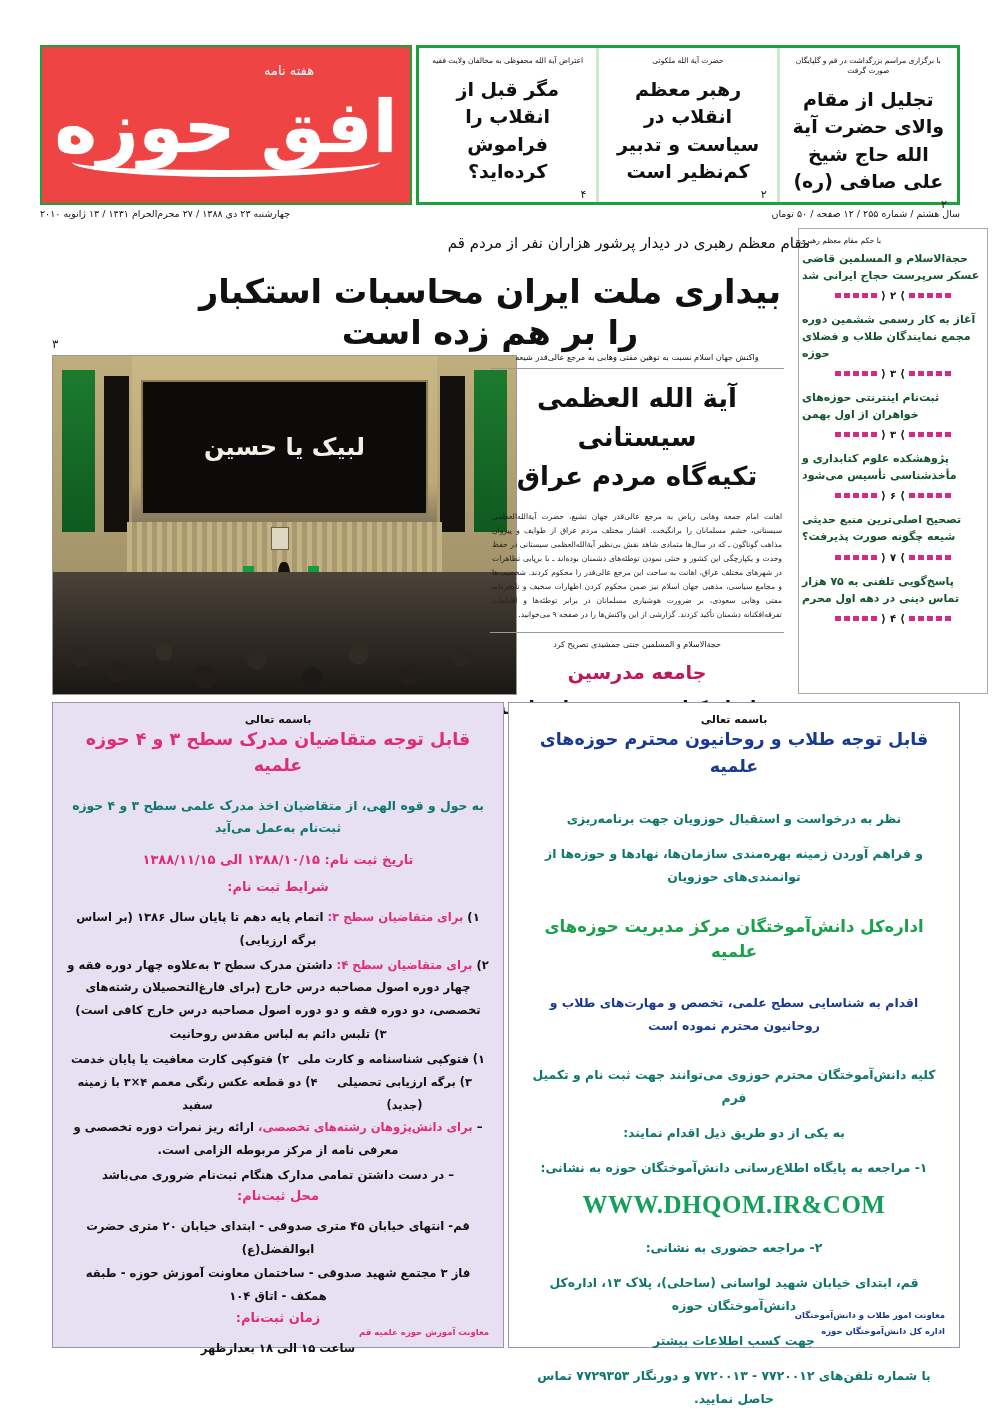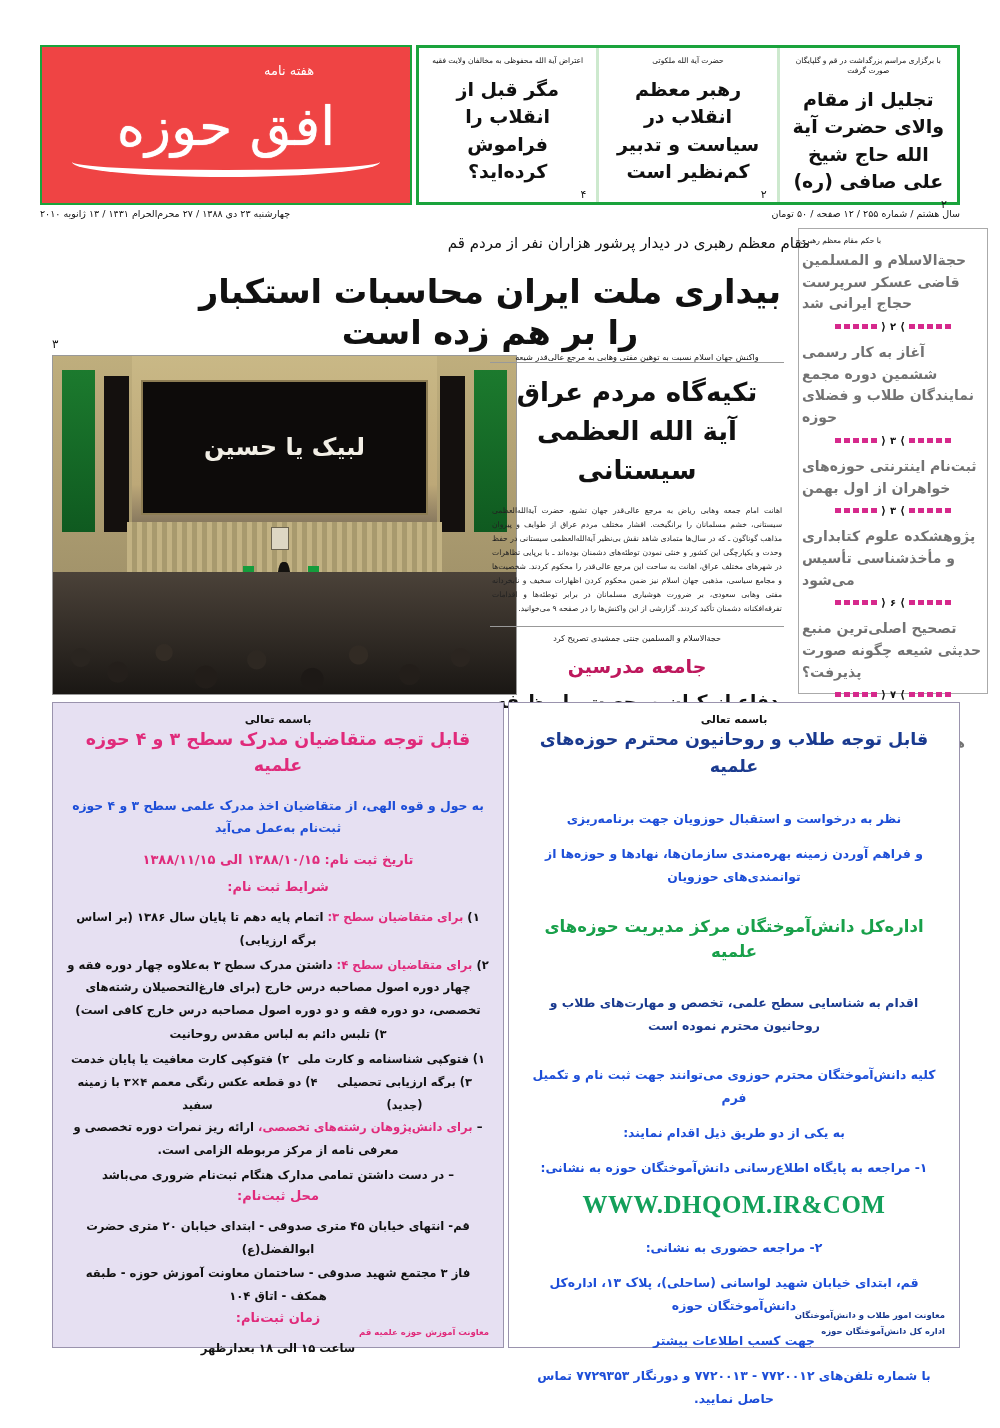--- a/index.html
+++ b/index.html
@@ -26,21 +26,21 @@
     align-items: center; justify-content: center;
     border: 2px solid #1aa33c;
     text-align: center;
   }
   .logo-weekly {
     color: #fff; font-size: 13px; letter-spacing: 2px;
     position: absolute; top: 16px; right: 96px;
     font-family: "DejaVu Sans", sans-serif;
   }
   .logo-main {
-    color: #fff; font-size: 54px; font-weight: normal;
+    color: #fff; font-size: 72px; font-weight: bold;
     line-height: 1; margin-top: 4px;
     font-family: "DejaVu Sans", sans-serif;
     text-shadow: 0 0 1px #fff;
   }
   .logo-swash {
     position: absolute; bottom: 26px; left: 30px; right: 30px;
     height: 18px;
     border-bottom: 7px solid #ffffff;
     border-radius: 0 0 60% 60% / 0 0 100% 100%;
   }
@@ -87,21 +87,21 @@
   .sidebar {
     position: absolute; right: 12px; top: 228px;
     width: 190px; height: 466px;
     border: 1px solid #aaa;
     background: #fff; padding: 7px 1px;
     text-align: left;
   }
   .sb-kicker { font-size: 7.5px; color: #111; margin-bottom: 5px; }
   .sb-item { margin-bottom: 2px; }
   .sb-title {
-    font-size: 14px; font-weight: bold; color: #737373;
+    font-size: 11px; font-weight: bold; color: #14532d;
     line-height: 1.55; padding: 0 2px;
   }
   .sb-page {
     font-size: 10px; color: #111; font-weight: bold;
     margin: 5px 0 9px 0; display: flex;
     align-items: center; justify-content: center; gap: 4px;
   }
   .dashes {
     display: inline-block; width: 42px; height: 5px;
     background: repeating-linear-gradient(to right, #d6298c 0 6px, transparent 6px 9px);
@@ -194,21 +194,21 @@
   }
 
   
   .article-col {
     position: absolute; right: 210px; top: 352px;
     width: 300px; height: 343px;
     padding-right: 6px;
   }
   .art-kicker {
     font-size: 8.2px; color: #111; text-align:center;
-    border-bottom: 1px solid #999; margin-bottom: 10px;
+    border-bottom: 1px solid #999; padding-bottom: 6px; margin-bottom: 10px;
   }
   .art-title {
     font-size: 26px; font-weight: bold; color: #111;
     text-align: center; line-height: 1.5; margin-bottom: 14px;
   }
   .art-body {
     font-size: 7.6px; color: #222; line-height: 1.85;
     text-align: justify; padding: 0 2px;
   }
   .art-divider { border-top: 1px solid #999; margin: 10px 0 7px; }
@@ -244,21 +244,21 @@
   }
   .ann-head-blue {
     font-size: 17.5px; font-weight: bold; color: #1a3a8f;
     line-height: 1.55; margin-bottom: 28px;
   }
   .ann-head-green {
     font-size: 16.5px; font-weight: bold; color: #18a04a;
     line-height: 1.5; margin: 26px 0 26px 0;
   }
   .ann-line {
-    font-size: 12.4px; font-weight: bold; color: #1d4ed8;
+    font-size: 12.4px; font-weight: bold; color: #0f766e;
     line-height: 1.85; margin-bottom: 12px;
   }
   .ann-line-blue {
     font-size: 12.4px; font-weight: bold; color: #1a3a8f;
     line-height: 1.9; margin-bottom: 26px;
   }
   .ann-sub-pink {
     font-size: 13px; font-weight: bold; color: #e02b7b;
     margin-bottom: 12px;
   }
@@ -420,22 +420,22 @@
       <div class="ph-flagR"></div>
       <div class="ph-speaker"></div>
       <div class="ph-row"></div>
       <div class="ph-crowd"></div>
     </div>
   </div>
 
   <div class="article-col">
     <div class="art-kicker">واکنش جهان اسلام نسبت به توهین مفتی وهابی به مرجع عالی‌قدر شیعه</div>
     <div class="art-title">
+      <div>آیة الله العظمی سیستانی</div>
       <div>تکیه‌گاه مردم عراق</div>
-      <div>آیة الله العظمی سیستانی</div>
     </div>
     <div class="art-body">اهانت امام جمعه وهابی ریاض به مرجع عالی‌قدر جهان تشیع، حضرت آیة‌الله‌العظمی سیستانی، خشم مسلمانان را برانگیخت. اقشار مختلف مردم عراق از طوایف و پیروان مذاهب گوناگون ـ که در سال‌ها متمادی شاهد نقش بی‌نظیر آیة‌الله‌العظمی سیستانی در حفظ وحدت و یکپارچگی این کشور و خنثی نمودن توطئه‌های دشمنان بوده‌اند ـ با برپایی تظاهرات در شهرهای مختلف عراق، اهانت به ساحت این مرجع عالی‌قدر را محکوم کردند. شخصیت‌ها و مجامع سیاسی، مذهبی جهان اسلام نیز ضمن محکوم کردن اظهارات سخیف و نابخردانه مفتی وهابی سعودی، بر ضرورت هوشیاری مسلمانان در برابر توطئه‌ها و اقدامات تفرقه‌افکنانه دشمنان تأکید کردند. گزارشی از این واکنش‌ها را در صفحه ۹ می‌خوانید.</div>
     <div class="art-divider"></div>
     <div class="art2-kicker">حجة‌الاسلام و المسلمین جنتی جمشیدی تصریح کرد</div>
     <div class="art2-t1">جامعه مدرسین</div>
     <div class="art2-t2">دفاع از کیان مرجعیت را وظیفه خود می‌داند</div>
     <div class="art2-page">۵</div>
   </div>
 
   <div class="ann-left">

